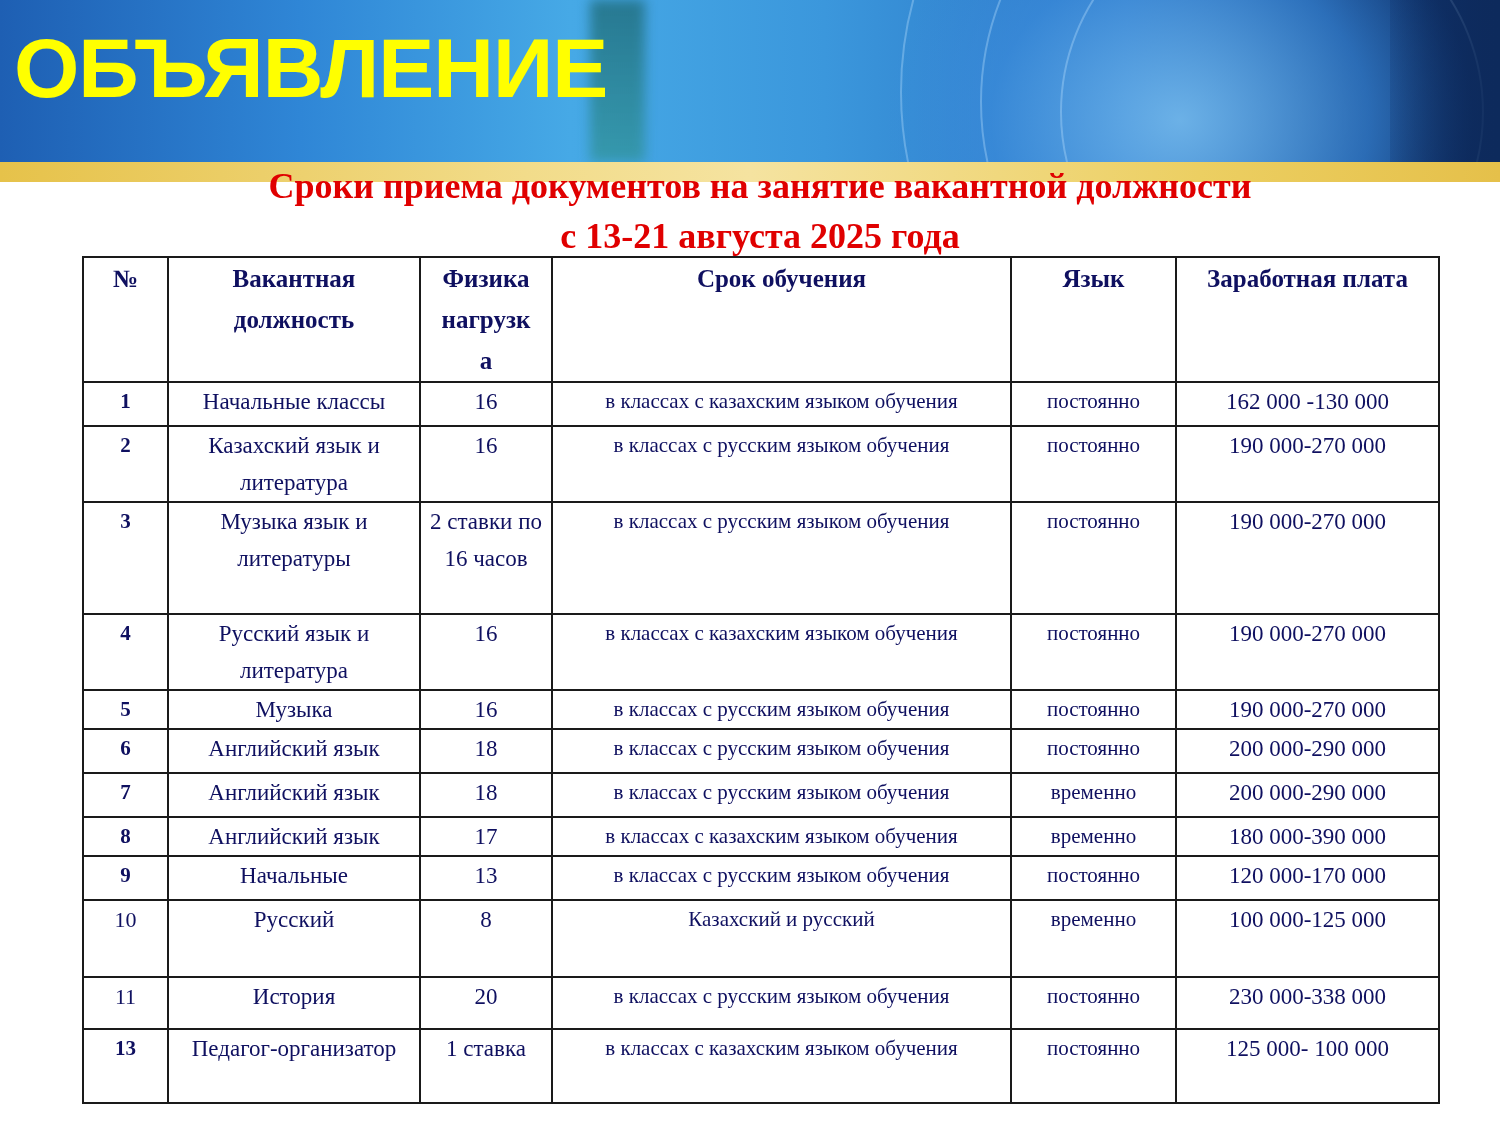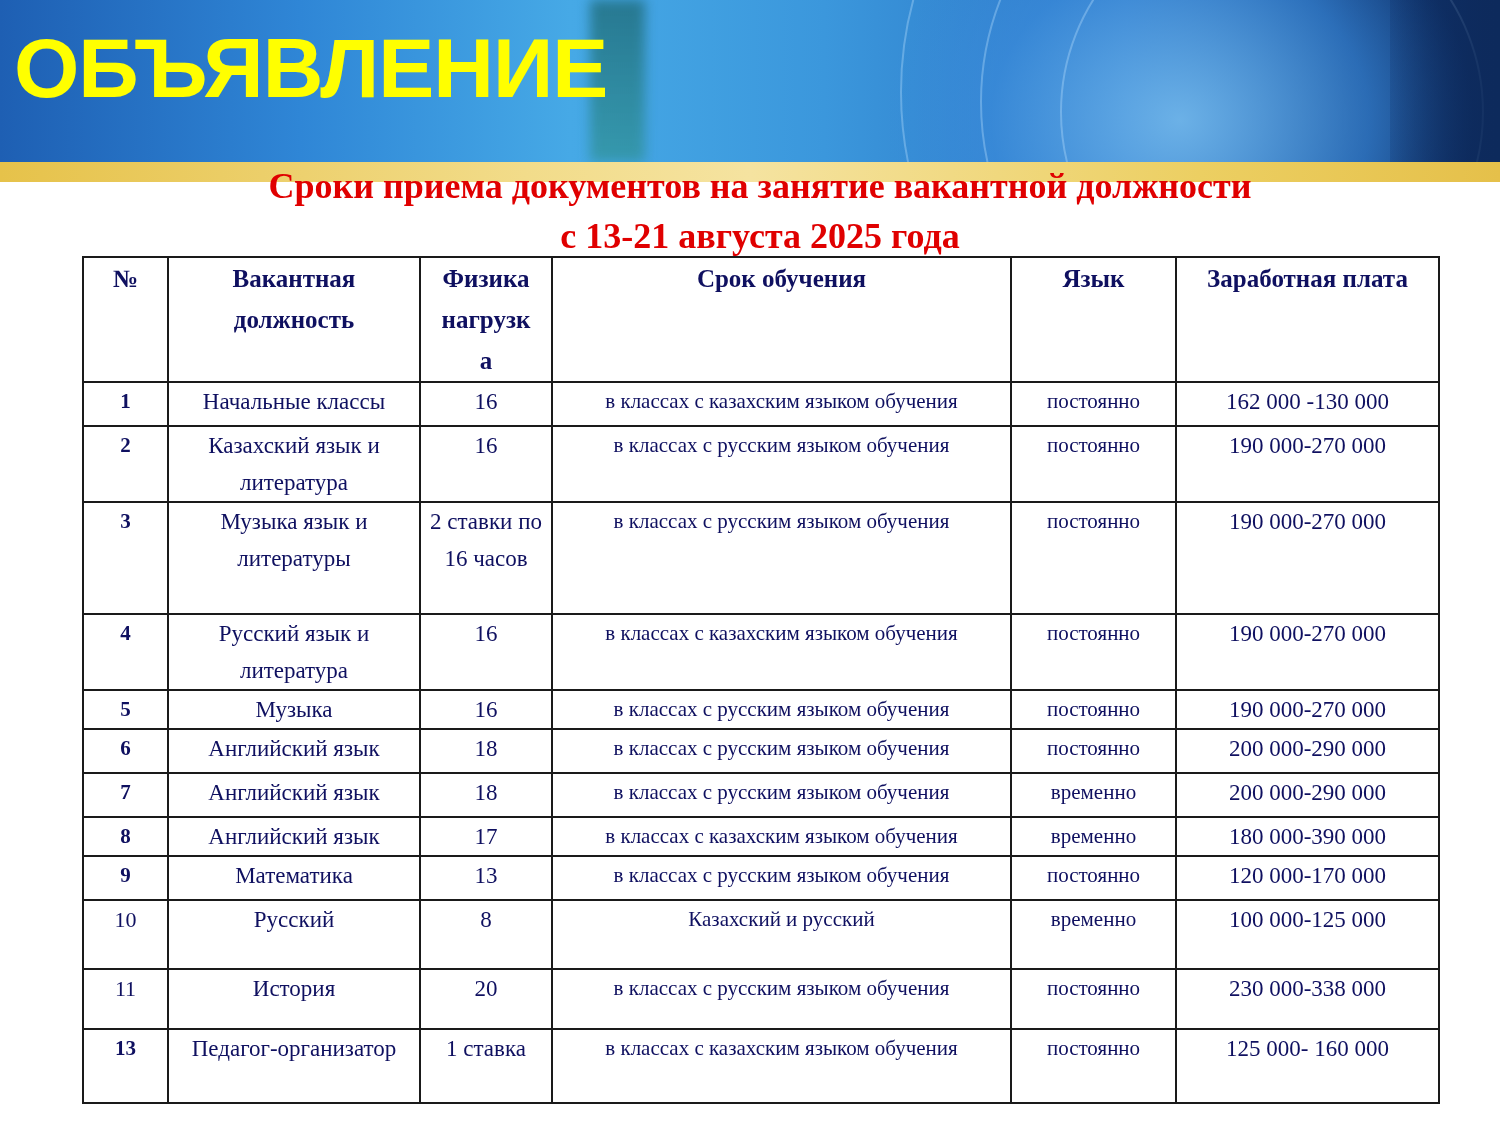--- a/index.html
+++ b/index.html
@@ -130,44 +130,44 @@
     <tr style="height:38px">
       <td class="num">8</td>
       <td>Английский язык</td>
       <td>17</td>
       <td class="lang">в классах с казахским языком обучения</td>
       <td class="lang">временно</td>
       <td>180 000-390 000</td>
     </tr>
     <tr style="height:44px">
       <td class="num">9</td>
-      <td>Математика</td>
+      <td>Начальные</td>
       <td>13</td>
       <td class="lang">в классах с русским языком обучения</td>
       <td class="lang">постоянно</td>
       <td>120 000-170 000</td>
     </tr>
-    <tr style="height:69px">
+    <tr style="height:77px">
       <td class="num reg">10</td>
       <td>Русский</td>
       <td>8</td>
       <td class="lang">Казахский и русский</td>
       <td class="lang">временно</td>
       <td>100 000-125 000</td>
     </tr>
-    <tr style="height:60px">
+    <tr style="height:52px">
       <td class="num reg">11</td>
       <td>История</td>
       <td>20</td>
       <td class="lang">в классах с русским языком обучения</td>
       <td class="lang">постоянно</td>
       <td>230 000-338 000</td>
     </tr>
     <tr style="height:74px">
       <td class="num">13</td>
       <td>Педагог-организатор</td>
       <td>1 ставка</td>
       <td class="lang">в классах с казахским языком обучения</td>
       <td class="lang">постоянно</td>
-      <td>125 000- 160 000</td>
+      <td>125 000- 100 000</td>
     </tr>
   </tbody>
 </table>
 
 </body></html>

